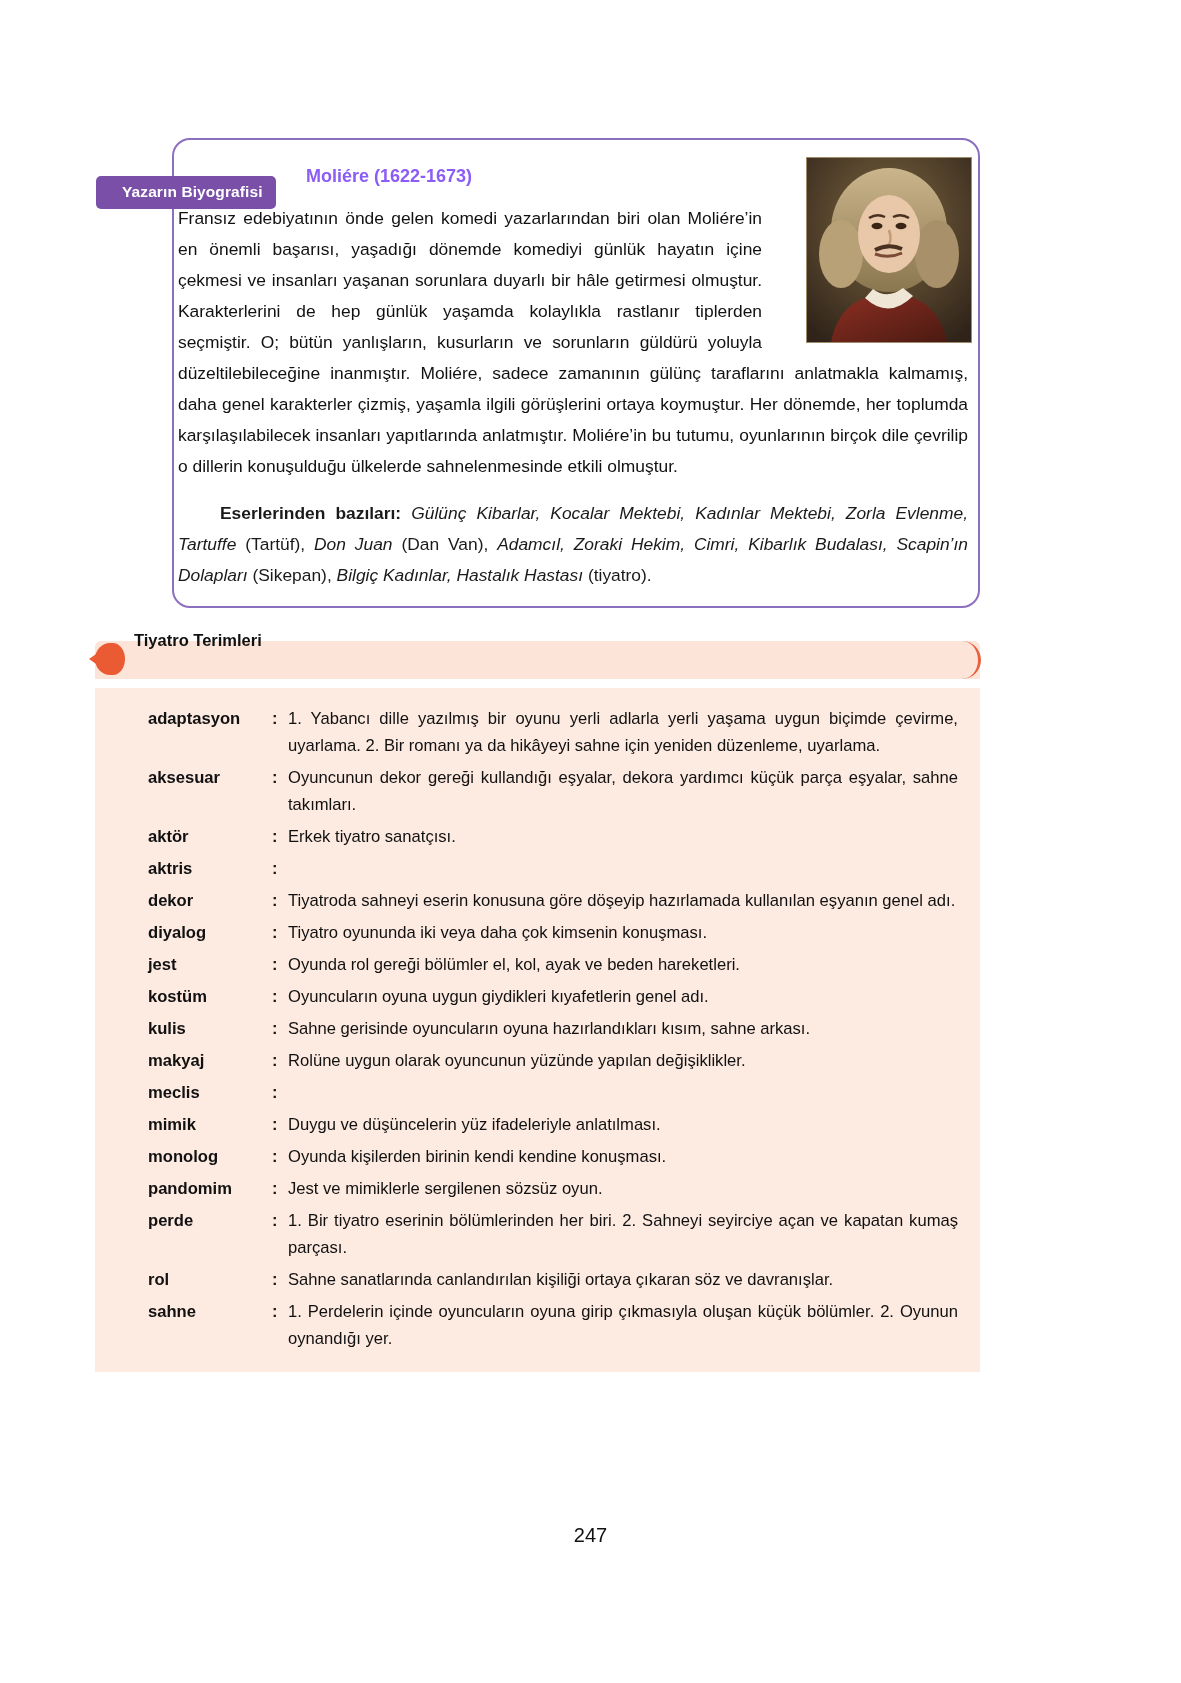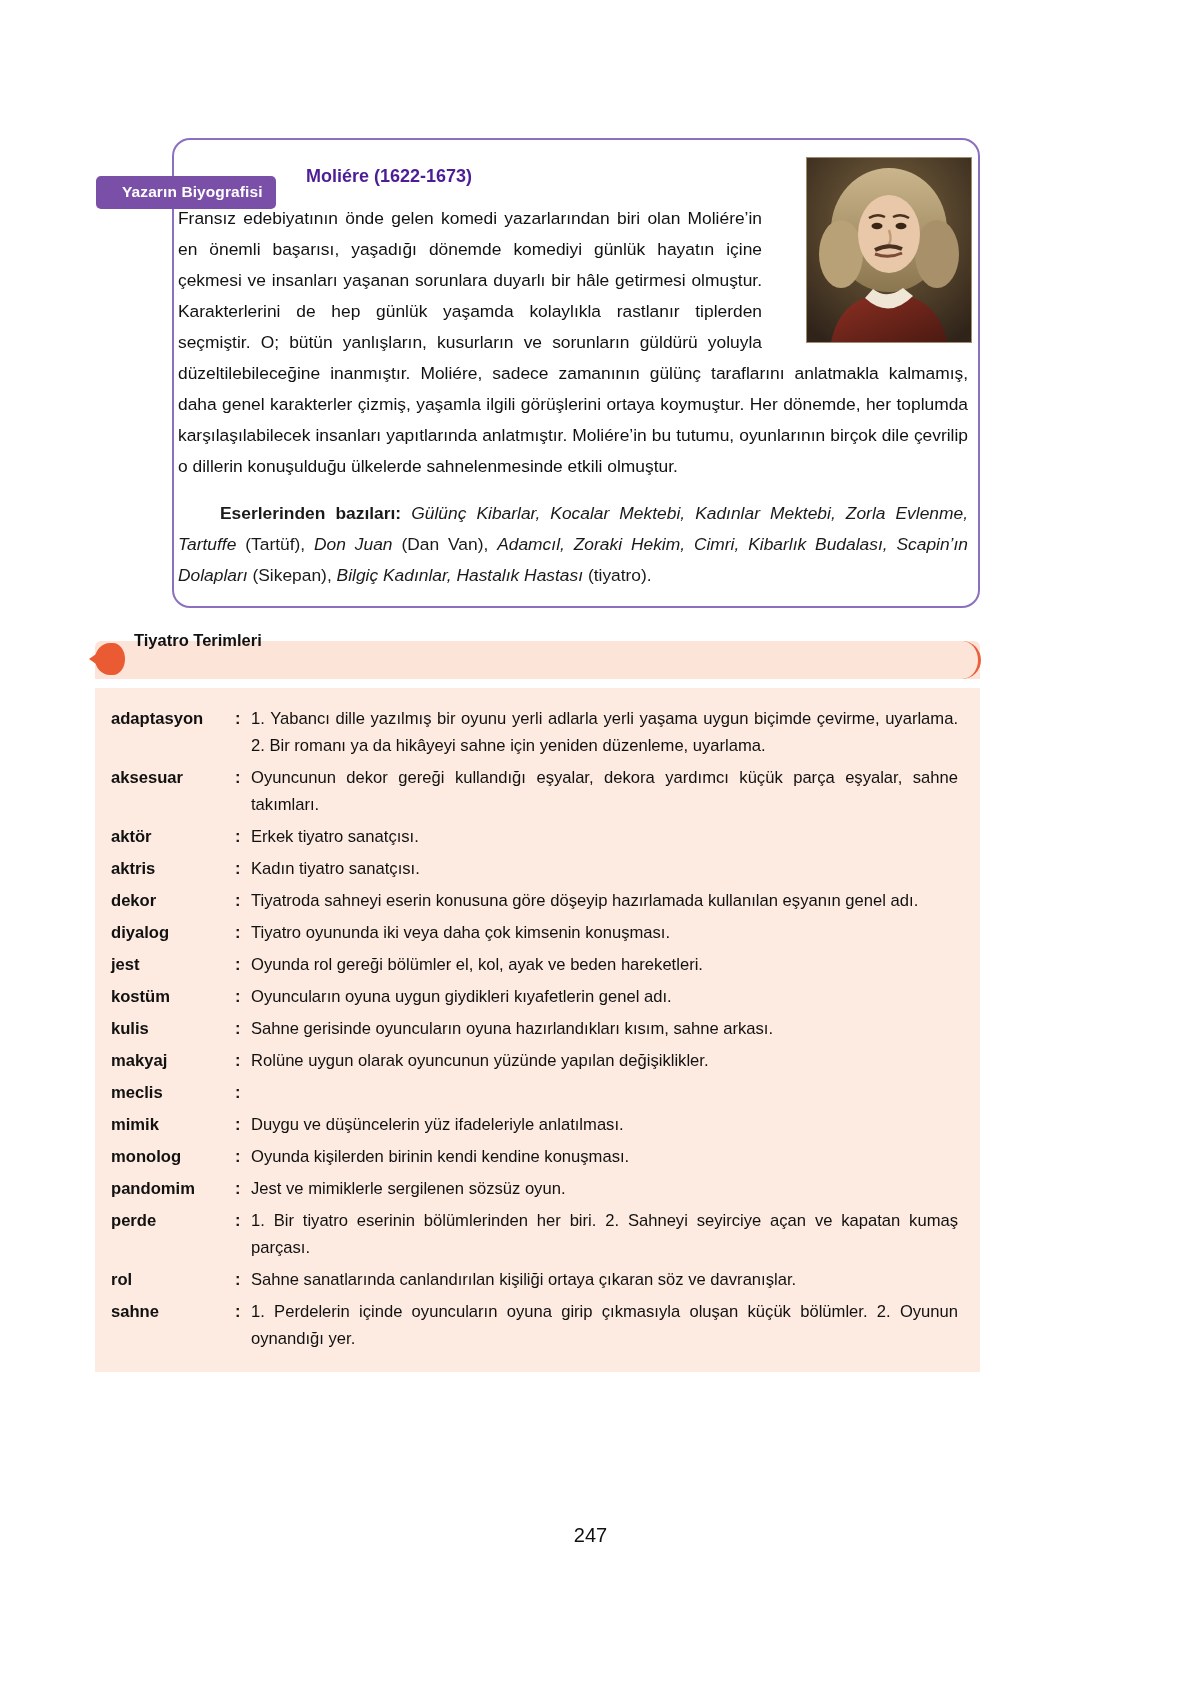--- a/index.html
+++ b/index.html
@@ -49,21 +49,21 @@
     letter-spacing: 0.1px;
     white-space: nowrap;
   }
 
   .bio-title {
     position: absolute;
     left: 306px;
     top: 166px;
     font-weight: bold;
     font-size: 18px;
-    color: #4c1d95;
+    color: #8b5cf6;
   }
 
   .portrait {
     position: absolute;
     left: 806px;
     top: 157px;
     width: 166px;
     height: 186px;
     border: 1px solid #a08b6a;
     box-sizing: border-box;
@@ -159,20 +159,21 @@
     width: 885px;
     background: #fdeae1;
     padding: 14px 0 18px 0;
     box-sizing: border-box;
   }
 
   .term-row {
     display: flex;
     align-items: flex-start;
     padding: 2.5px 18px 2.5px 16px;
+    margin-left: 37px;
   }
   .term-word {
     width: 124px;
     flex: 0 0 124px;
     font-weight: bold;
     font-size: 16.6px;
     line-height: 27px;
     color: #111;
     text-align: left;
   }
@@ -283,21 +284,20 @@
         <div class="term-def">Oyuncunun dekor gereği kullandığı eşyalar, dekora yardımcı küçük parça eşyalar, sahne takımları.</div>
       </div>
       <div class="term-row">
         <div class="term-word">aktör</div>
         <div class="term-colon">:</div>
         <div class="term-def">Erkek tiyatro sanatçısı.</div>
       </div>
       <div class="term-row">
         <div class="term-word">aktris</div>
         <div class="term-colon">:</div>
-        <div class="term-def">Kadın tiyatro sanatçısı.</div>
       </div>
       <div class="term-row">
         <div class="term-word">dekor</div>
         <div class="term-colon">:</div>
         <div class="term-def">Tiyatroda sahneyi eserin konusuna göre döşeyip hazırlamada kullanılan eşyanın genel adı.</div>
       </div>
       <div class="term-row">
         <div class="term-word">diyalog</div>
         <div class="term-colon">:</div>
         <div class="term-def">Tiyatro oyununda iki veya daha çok kimsenin konuşması.</div>

